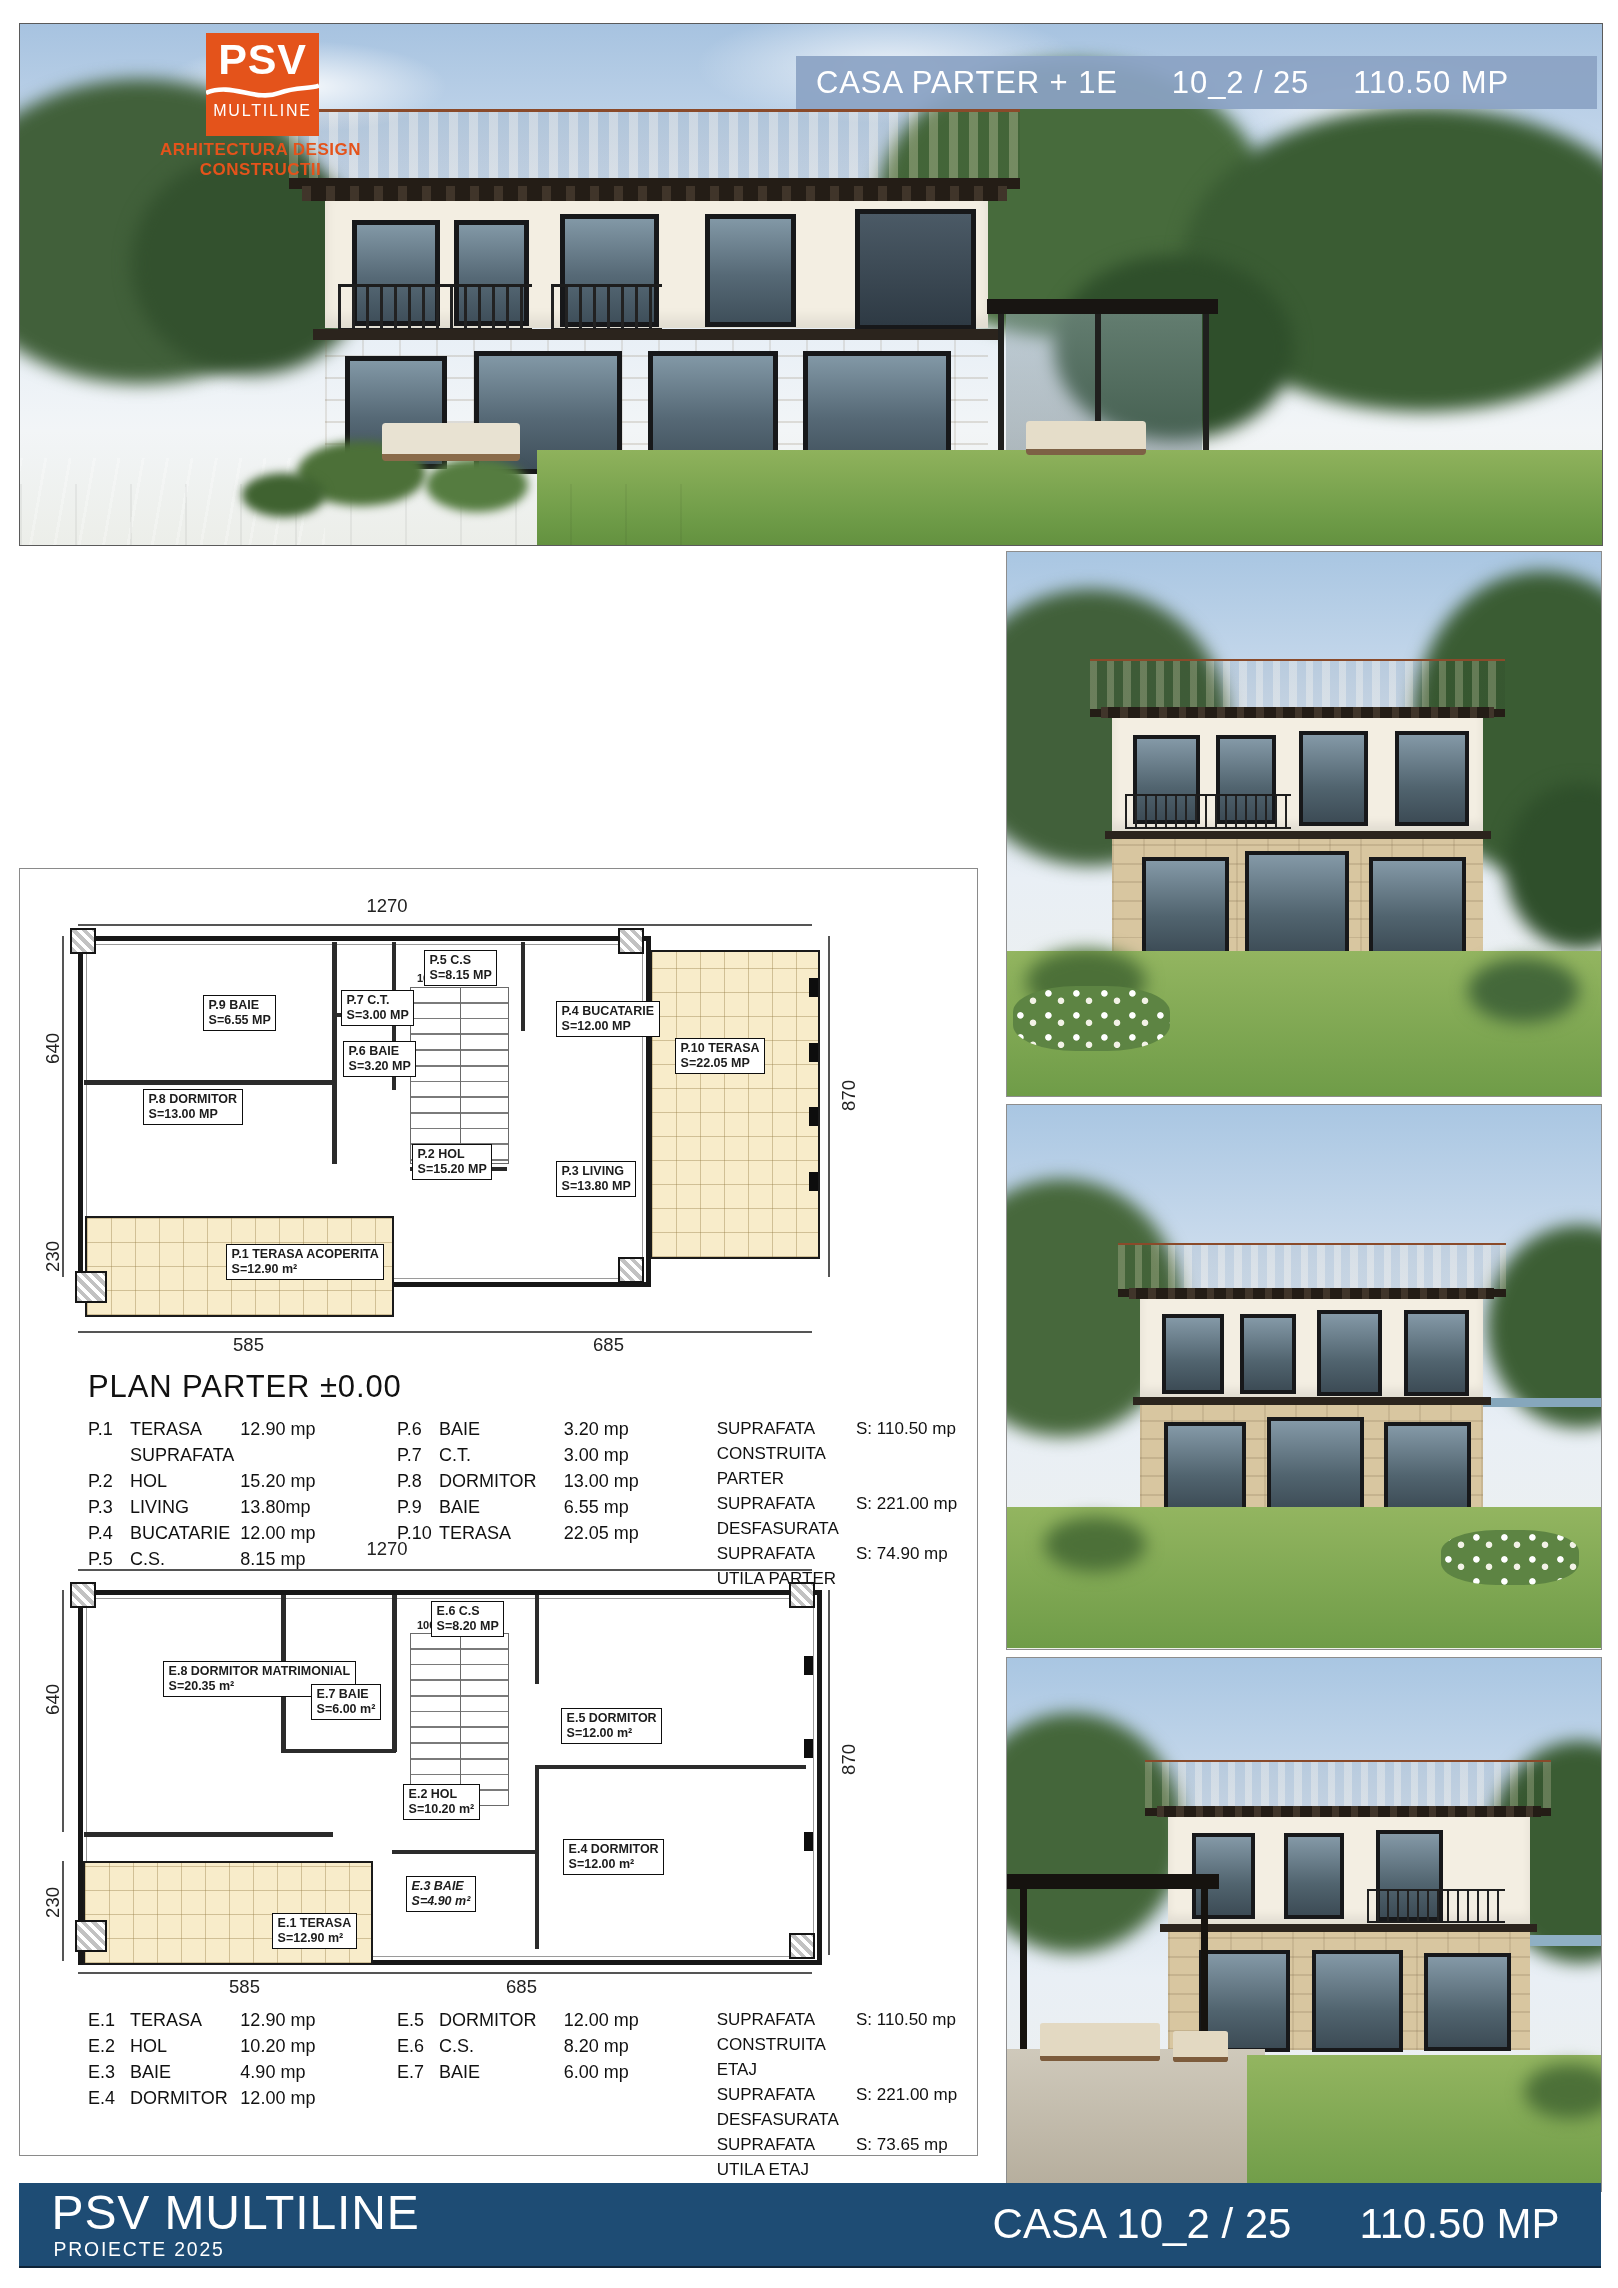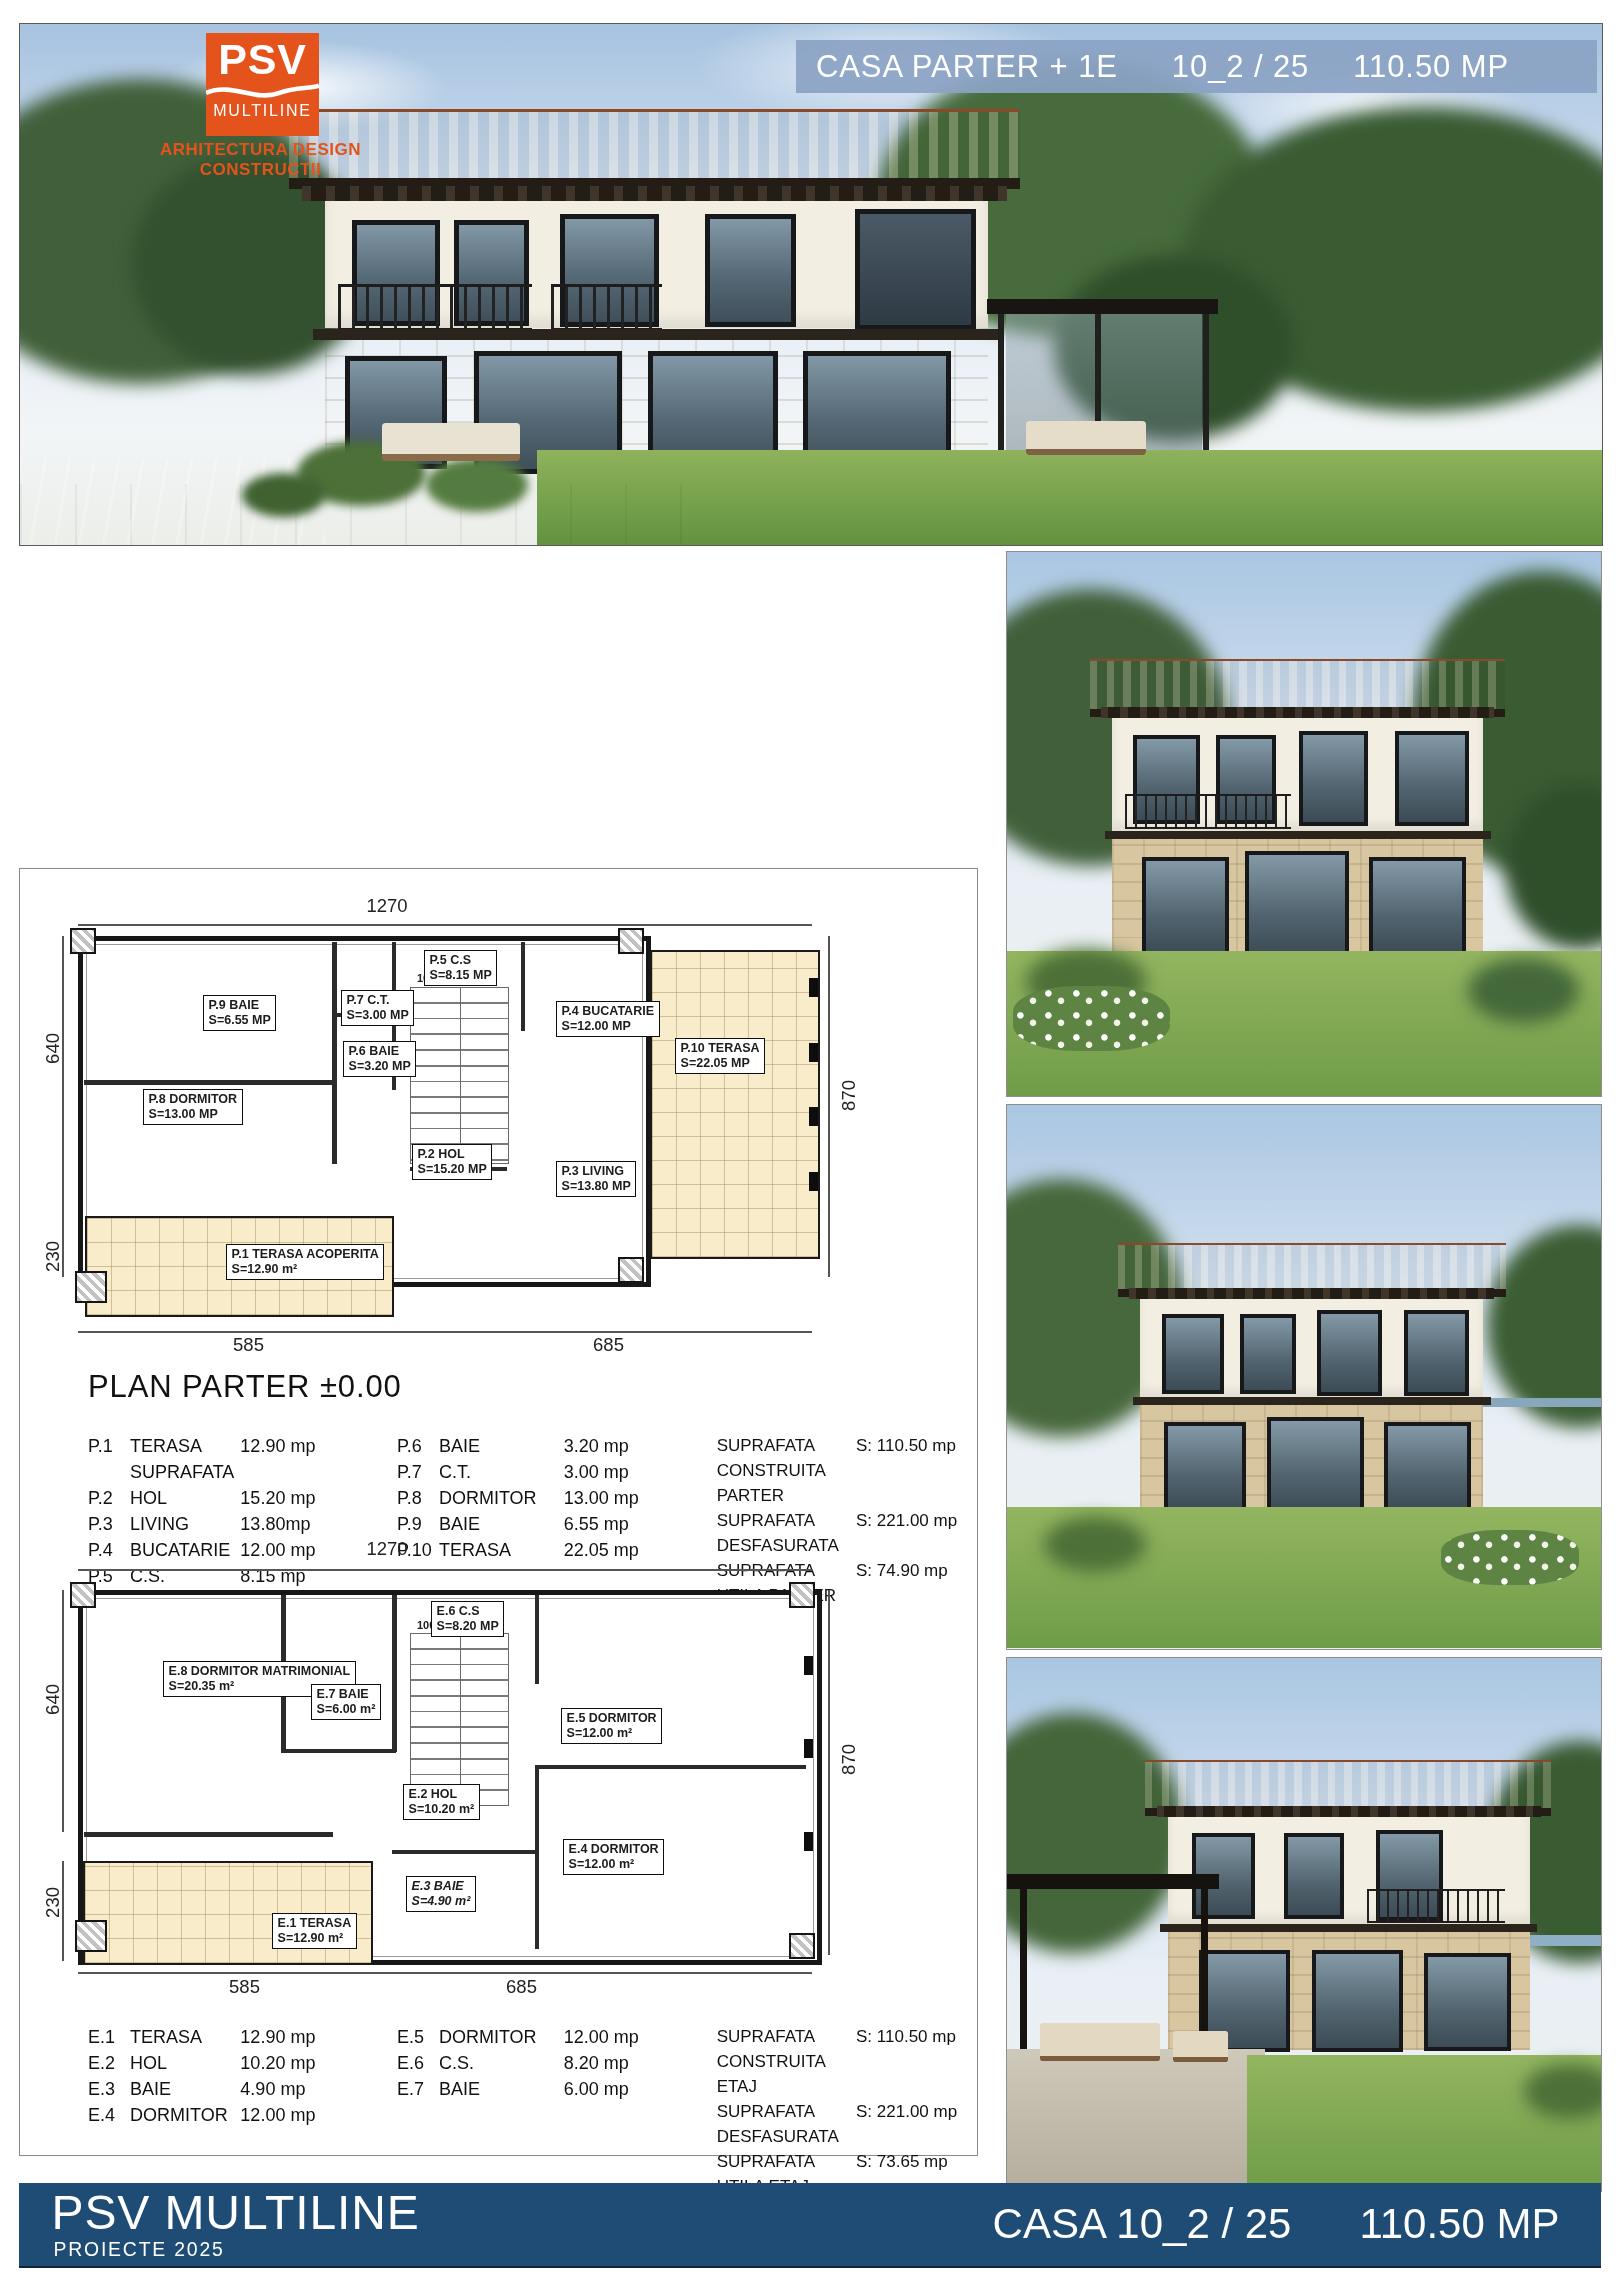--- a/index.html
+++ b/index.html
@@ -72,21 +72,21 @@
         border-bottom:6.5px solid #7d6145;border-radius:3.7px;}
 
   
   .logo{position:absolute;left:206px;top:33px;width:113px;height:103px;background:#e4531b;
         display:flex;flex-direction:column;align-items:center;z-index:9;}
   .logo-psv{font-size:43px;font-weight:bold;color:#fff;letter-spacing:0.9px;line-height:1.05;margin-top:3.7px;}
   .logo-wave{width:100%;height:24px;margin-top:-1.8px;}
   .logo-mult{font-size:16px;color:#fff;letter-spacing:1.8px;margin-top:-1.8px;}
   .tagline{position:absolute;left:137px;top:140px;width:247px;text-align:center;
         color:#e4531b;font-weight:bold;font-size:17px;letter-spacing:0.5px;z-index:9;}
-  .titlebar{position:absolute;left:796px;top:40px;width:801px;height:53px;z-index:9;
+  .titlebar{position:absolute;left:796px;top:56px;width:801px;height:53px;z-index:9;
         background:rgba(139,162,196,.93);display:flex;align-items:center;color:#fff;
         font-size:31px;letter-spacing:0.9px;padding:0;box-sizing:border-box;}
   .titlebar .tt{margin-left:20px;}
   .titlebar .tc{margin-left:54px;}
   .titlebar .ta{margin-left:44px;}
 
   
   .plans-box{position:absolute;left:18.5px;top:868px;width:957px;height:1286px;border:0.9px solid #8a8a8a;}
   .plan{position:absolute;left:55px;width:868px;}
   .plan1{top:858px;height:498px;}
@@ -108,21 +108,21 @@
   .rlabel span{display:block;}
   .dim{position:absolute;font-size:18.5px;color:#222;text-align:center;}
   .vdim{position:absolute;font-size:18.5px;color:#222;writing-mode:vertical-rl;transform:rotate(180deg);}
   .dline{position:absolute;background:#555;}
   .sdim{position:absolute;font-size:11px;font-weight:bold;color:#222;}
 
   
   .legend{position:absolute;left:88px;width:877px;}
   .lg1{top:1369px;} .lg2{top:1996px;}
   .lg-title{font-size:31px;letter-spacing:0.9px;color:#111;}
-  .lg-cols{display:flex;margin-top:28px;gap:44px;}
+  .lg-cols{display:flex;margin-top:11px;gap:44px;}
   .lg-col{display:flex;flex-direction:column;}
   .lc1{width:277px;} .lc2{width:293px;margin-left:16.6px;} .lc3{width:277px;margin-left:13px;}
   .lg-row{display:flex;font-size:18px;line-height:26px;color:#111;}
   .lg-id{width:42px;} .lg-nm{flex:1;} .lg-vl{width:96px;}
   .sf-row{display:flex;font-size:17px;line-height:25px;color:#111;}
   .sf-lb{flex:1;} .sf-vl{width:109px;}
 
   
   .photo{position:absolute;left:1006px;width:594px;overflow:hidden;border:0.9px solid #8d8d8d;
         background:linear-gradient(180deg,#a9c6e2 0%,#cfdeee 30%,#e9eff5 60%,#eef0ec 100%);}

